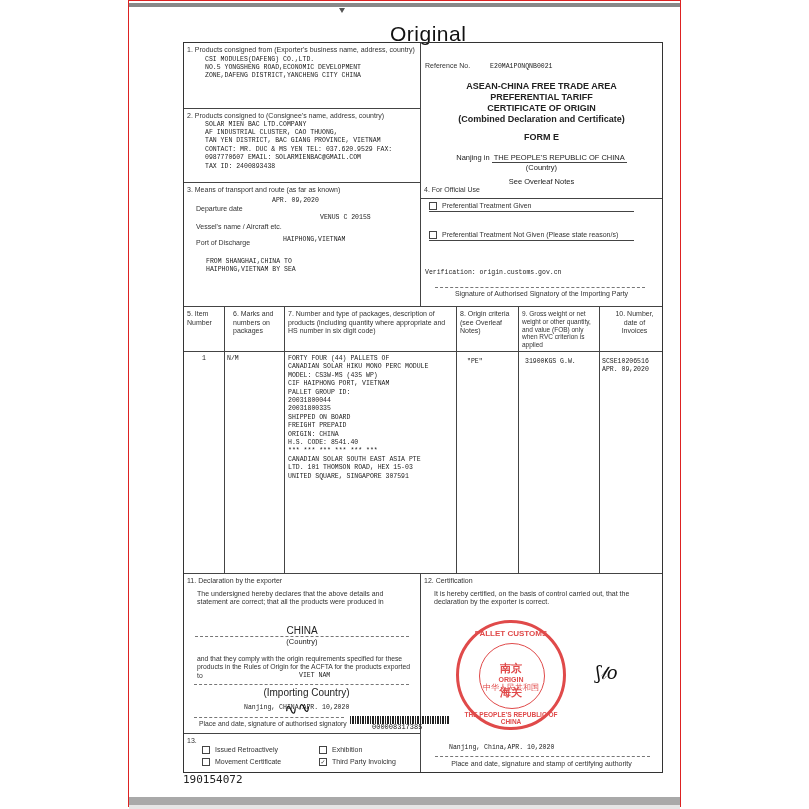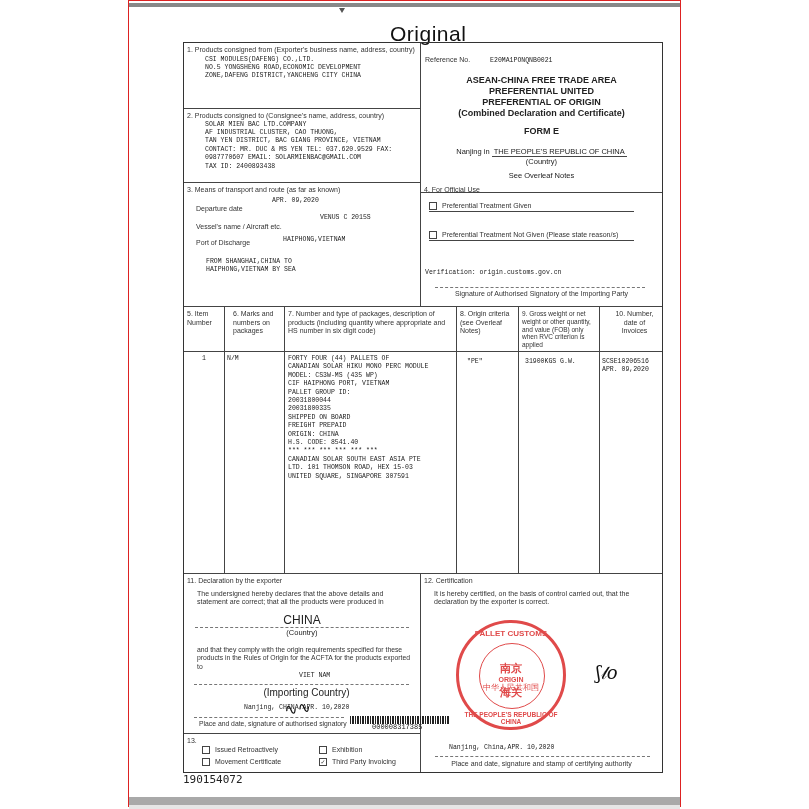--- a/index.html
+++ b/index.html
@@ -33,29 +33,29 @@
 
   <div class="box" style="left:0;top:0;width:237px;height:66px;border-right-width:1px;border-bottom-width:1px;padding:3px 3px;">
     <div class="lbl">1. Products consigned from (Exporter's business name, address, country)</div>
     <div style="padding-left:18px;margin-top:1px;">
       <div class="mono">CSI MODULES(DAFENG) CO.,LTD.</div>
       <div class="mono">NO.5 YONGSHENG ROAD,ECONOMIC DEVELOPMENT</div>
       <div class="mono">ZONE,DAFENG DISTRICT,YANCHENG CITY CHINA</div>
     </div>
   </div>
 
-  <div class="box" style="left:237px;top:10px;width:241px;height:140px;border-bottom-width:1px;padding:3px 4px;">
+  <div class="box" style="left:237px;top:16px;width:241px;height:140px;border-bottom-width:1px;padding:3px 4px;">
     <div class="lbl" style="font-size:7px;">
       <span>Reference No.</span>
       <span class="mono" style="margin-left:18px;">E20MA1PONQNB0021</span>
     </div>
     <div style="margin-top:10px;">
       <div class="hdr">ASEAN-CHINA FREE TRADE AREA</div>
-      <div class="hdr">PREFERENTIAL UNITED</div>
-      <div class="hdr">PREFERENTIAL OF ORIGIN</div>
+      <div class="hdr">PREFERENTIAL TARIFF</div>
+      <div class="hdr">CERTIFICATE OF ORIGIN</div>
       <div class="hdr">(Combined Declaration and Certificate)</div>
     </div>
     <div class="hdr" style="margin-top:7px;">FORM E</div>
     <div style="text-align:center;font-size:7.5px;margin-top:10px;">
       <span>Nanjing in</span>
       <span style="border-bottom:1px solid #444;padding:0 2px;">THE PEOPLE'S REPUBLIC OF CHINA</span>
     </div>
     <div style="text-align:center;font-size:7.5px;margin-top:1px;">(Country)</div>
     <div style="text-align:center;font-size:7.5px;margin-top:5px;">See Overleaf Notes</div>
   </div>
@@ -139,21 +139,21 @@
     <div class="lbl" style="padding:3px 3px 3px 10px;height:38px;border-bottom:1px solid #444;text-align:center;">10. Number, date of Invoices</div>
     <div style="padding:6px 0 0 2px;">
       <div class="mono">SCSE10206516</div>
       <div class="mono">APR. 09,2020</div>
     </div>
   </div>
 
   <div class="box" style="left:0;top:530px;width:237px;height:160px;border-top-width:1px;border-right-width:1px;padding:3px 3px;">
     <div class="lbl">11. Declaration by the exporter</div>
     <div class="lbl" style="margin:4px 6px 0 10px;">The undersigned hereby declares that the above details and statement are correct; that all the products were produced in</div>
-    <div style="text-align:center;font-size:12px;margin-top:6px;">CHINA</div>
+    <div style="text-align:center;font-size:10px;margin-top:18px;">CHINA</div>
     <div class="dash" style="margin:0 8px;"></div>
     <div style="text-align:center;font-size:7.5px;">(Country)</div>
     <div class="lbl" style="margin:9px 6px 0 10px;font-size:6.8px;">and that they comply with the origin requirements specified for these products in the Rules of Origin for the ACFTA for the products exported to</div>
     <div class="mono" style="position:absolute;left:115px;top:98px;">VIET NAM</div>
     <div class="dash" style="position:absolute;left:10px;top:110px;width:215px;"></div>
     <div style="position:absolute;left:4px;top:113px;width:237px;text-align:center;font-size:10px;">(Importing Country)</div>
     <div class="mono" style="position:absolute;left:60px;top:130px;">Nanjing, CHINA APR. 10,2020</div>
     <div style="position:absolute;left:100px;top:125px;font-family:'DejaVu Serif',serif;font-size:16px;color:#111;transform:rotate(-8deg);">∿∿</div>
     <div class="dash" style="position:absolute;left:10px;top:143px;width:150px;"></div>
     <div class="lbl" style="position:absolute;left:15px;top:146px;font-size:6.8px;">Place and date, signature of authorised signatory</div>

